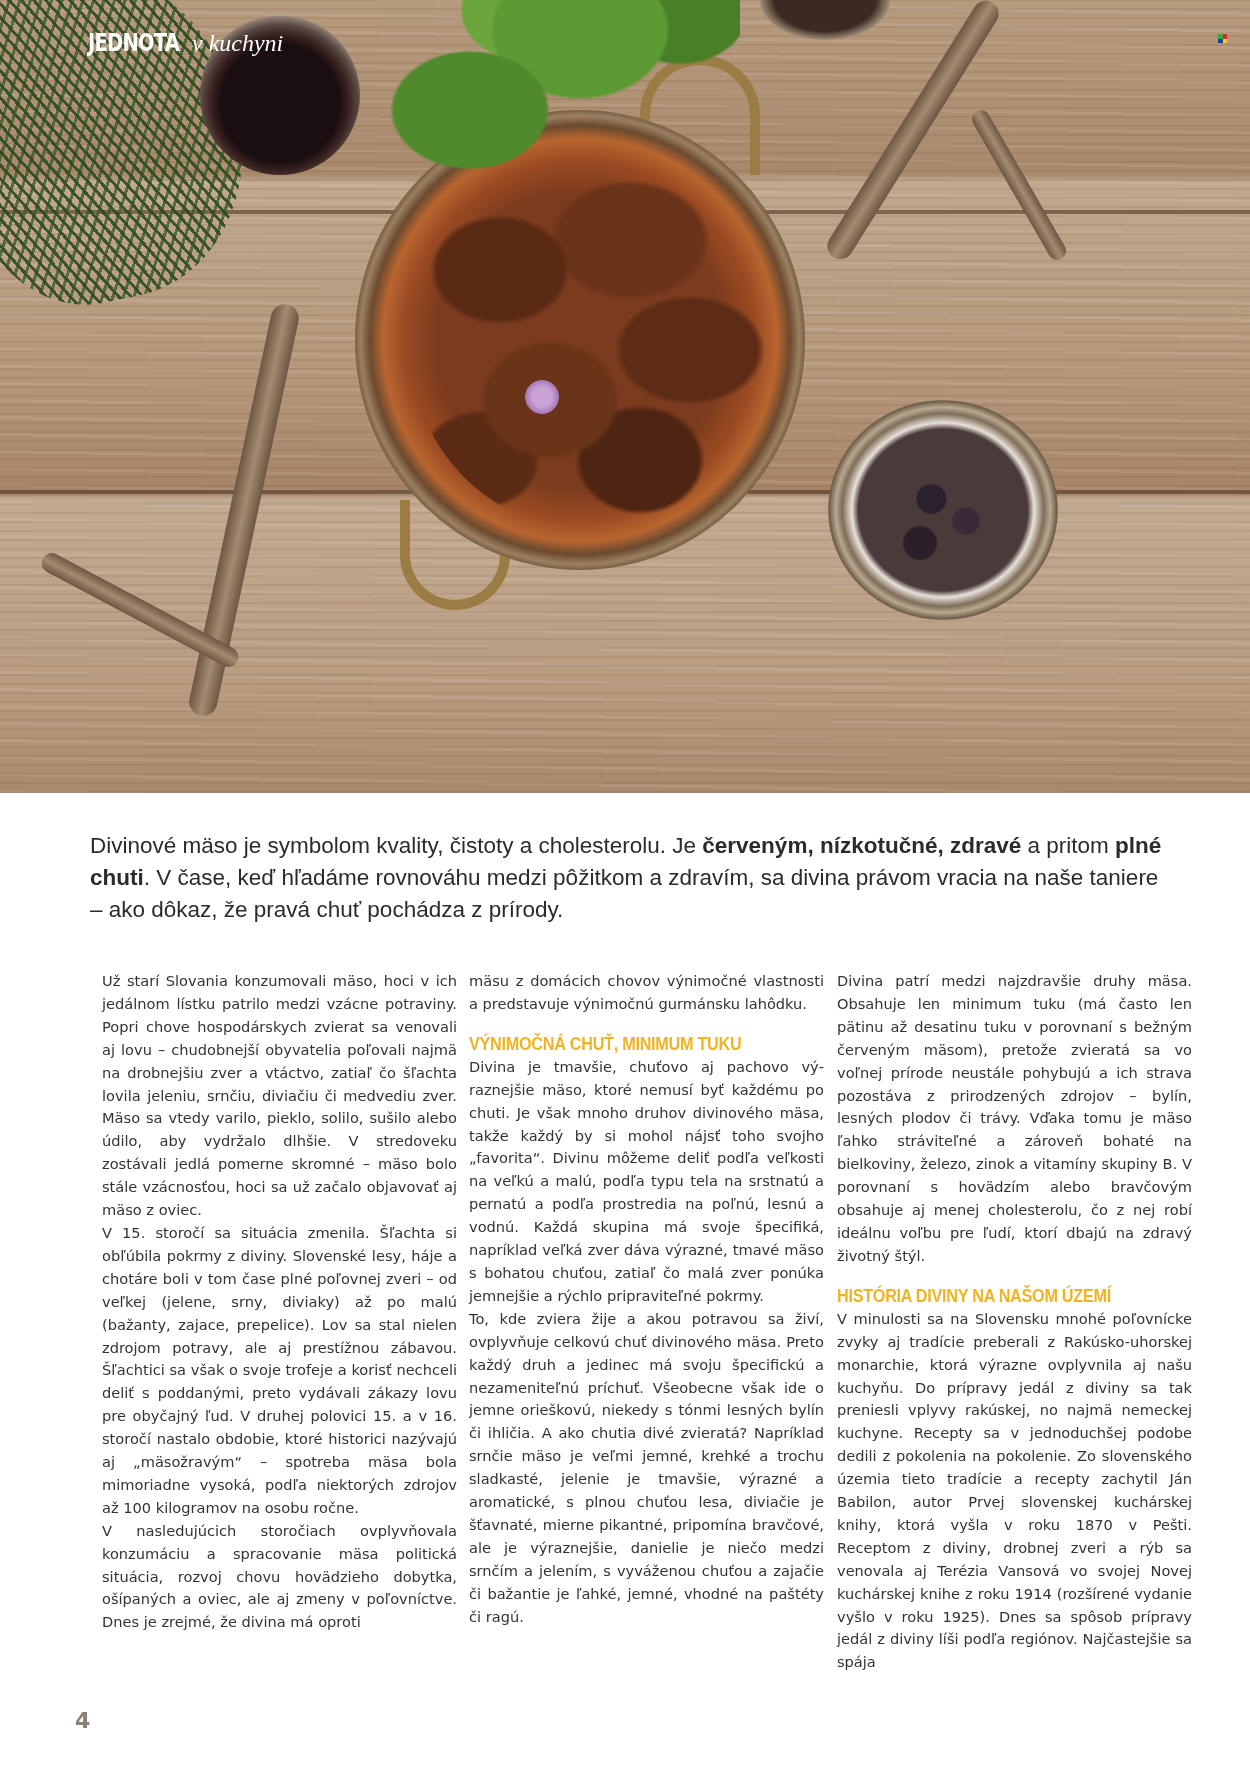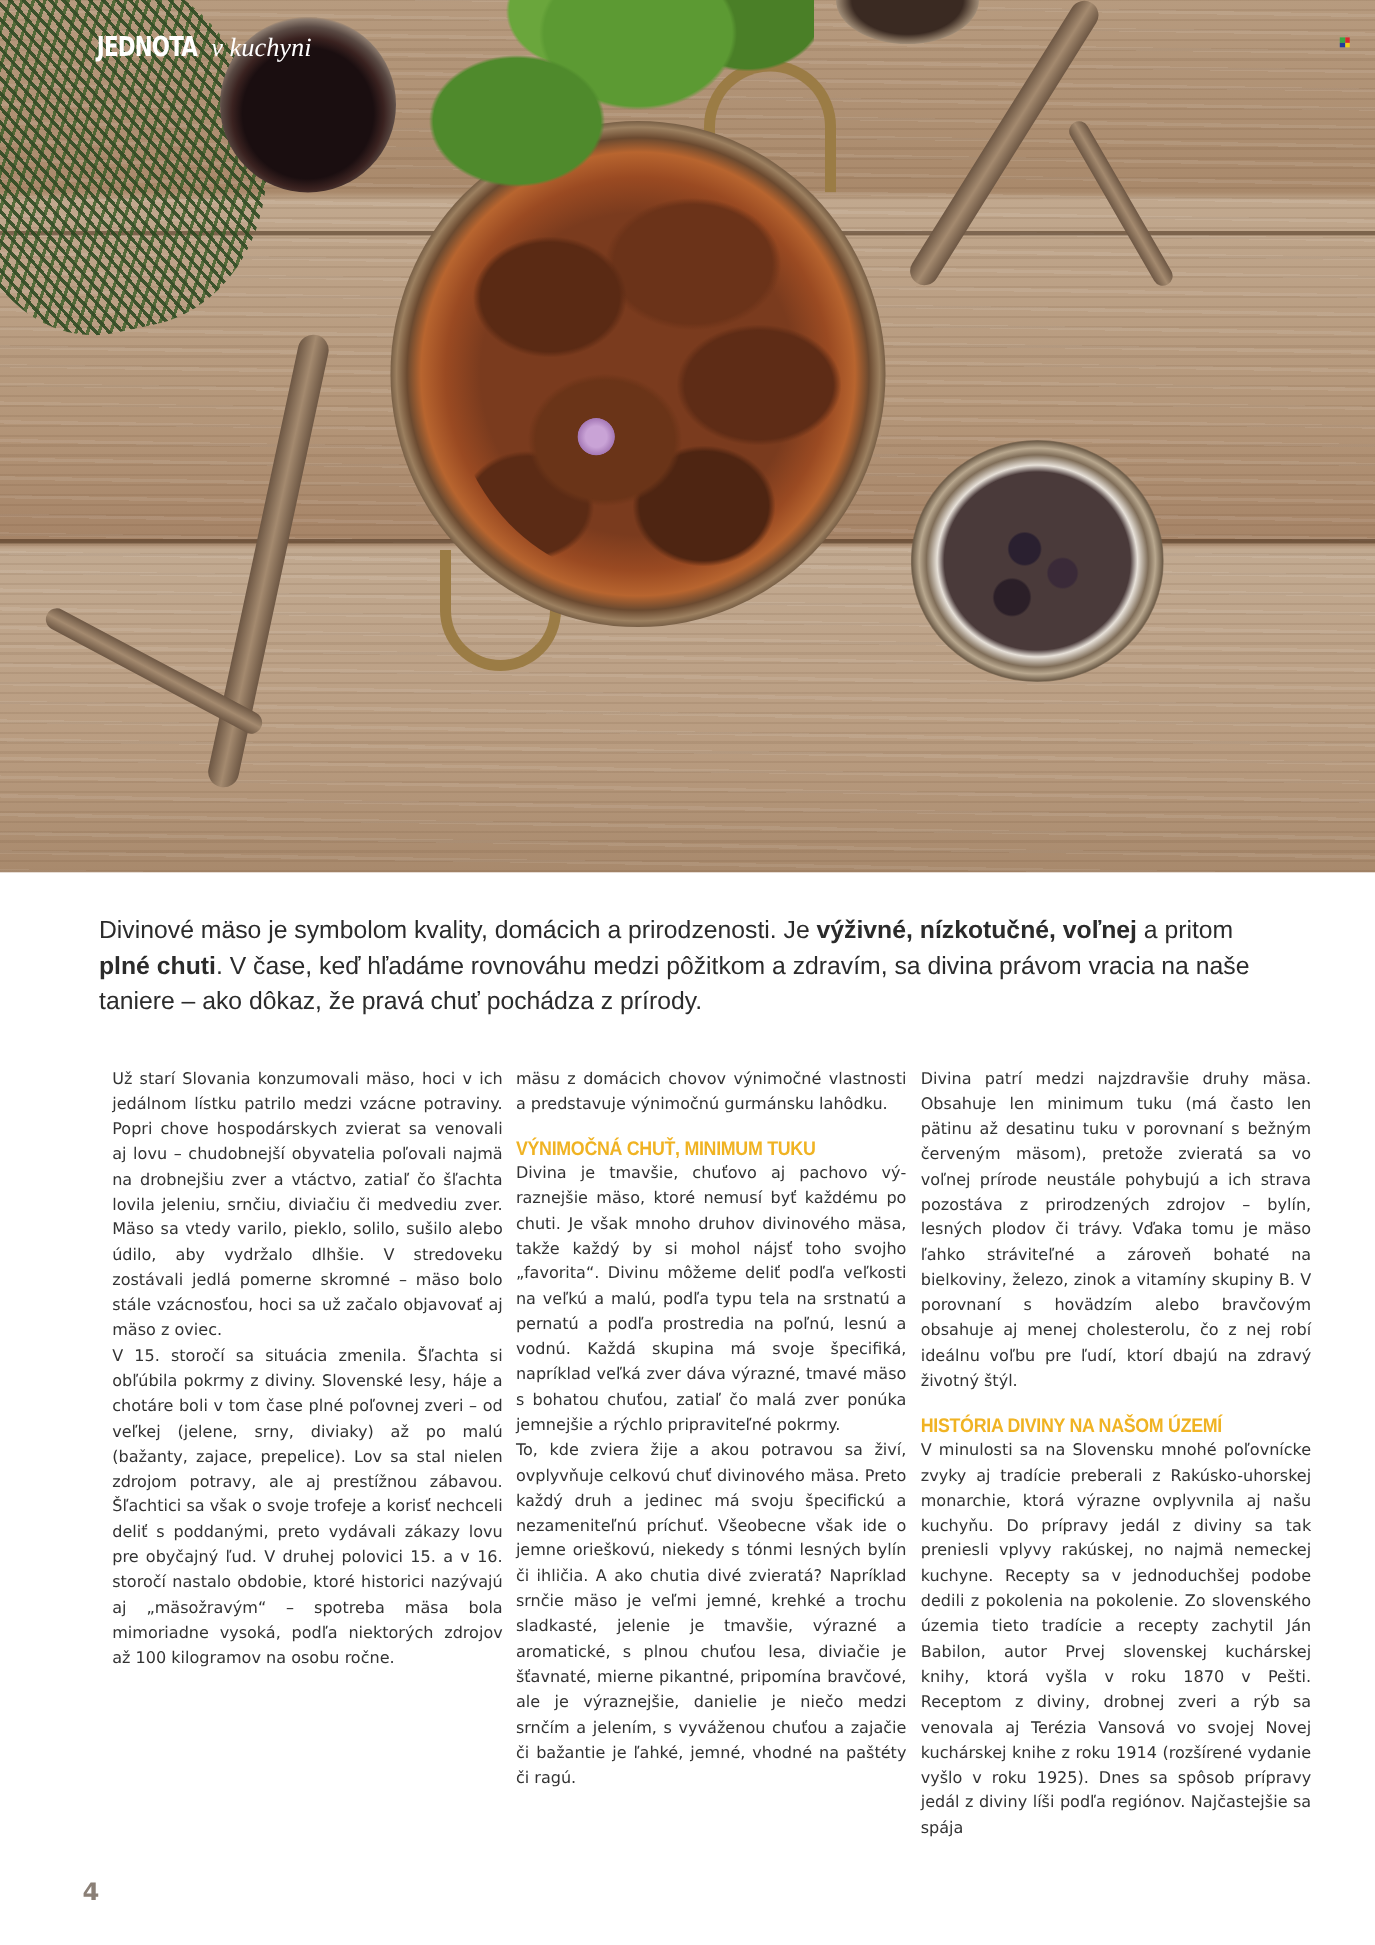--- a/index.html
+++ b/index.html
@@ -158,26 +158,27 @@
   <div class="corner-mark">
     <span style="background:#3aa845"></span>
       <span style="background:#d8262e"></span>
     <span style="background:#1f3c9c"></span>
       <span style="background:#f2d21b"></span>
   </div>
 
 </div>
 
 <p class="lead">
-  <span>Divinové mäso je symbolom kvality, domácich a prirodzenosti. Je </span><b>výživné, nízkotučné, voľnej</b><span> a pri­tom </span><b>plné chuti</b><span>. V čase, keď hľadáme rovnováhu medzi pôžitkom a zdravím, sa divina právom vracia na naše taniere – ako dôkaz, že pravá chuť pochádza z prírody.</span>
+  <span>Divinové mäso je symbolom kvality, čistoty a cholesterolu. Je </span><b>červeným, nízkotučné, zdravé</b><span> a pri­tom </span><b>plné chuti</b><span>. V čase, keď hľadáme rovnováhu medzi pôžitkom a zdravím, sa divina právom vracia na naše taniere – ako dôkaz, že pravá chuť pochádza z prírody.</span>
 </p>
 
 <div class="col col1">
   <p>Už starí Slovania konzumovali mäso, hoci v ich jedálnom lístku patrilo medzi vzácne potraviny. Popri chove hospodárskych zvie­rat sa venovali aj lovu – chudobnejší oby­vatelia poľovali najmä na drobnejšiu zver a vtáctvo, zatiaľ čo šľachta lovila jeleniu, srnčiu, diviačiu či medvediu zver. Mäso sa vtedy varilo, pieklo, solilo, sušilo alebo údilo, aby vydržalo dlhšie. V stredoveku zostávali jedlá pomerne skromné – mäso bolo stále vzácnosťou, hoci sa už začalo objavovať aj mäso z oviec.</p>
   <p>V 15. storočí sa situácia zmenila. Šľachta si obľúbila pokrmy z diviny. Slovenské lesy, háje a chotáre boli v tom čase plné poľovnej zveri – od veľkej (jelene, srny, diviaky) až po malú (bažanty, zajace, prepelice). Lov sa stal nielen zdrojom potravy, ale aj prestížnou zá­bavou. Šľachtici sa však o svoje trofeje a ko­risť nechceli deliť s poddanými, preto vydá­vali zákazy lovu pre obyčajný ľud. V druhej polovici 15. a v 16. storočí nastalo obdobie, ktoré historici nazývajú aj „mäsožravým“ – spotreba mäsa bola mimoriadne vysoká, podľa niektorých zdrojov až 100 kilogramov na osobu ročne.</p>
+  <p>V nasledujúcich storočiach ovplyvňovala konzumáciu a spracovanie mäsa politická situácia, rozvoj chovu hovädzieho dobytka, ošípaných a oviec, ale aj zmeny v poľov­níctve. Dnes je zrejmé, že divina má oproti</p>
 </div>
 
 <div class="col col2">
   <p>mäsu z domácich chovov výnimočné vlast­nosti a predstavuje výnimočnú gurmánsku lahôdku.</p>
   <h2>VÝNIMOČNÁ CHUŤ, MINIMUM TUKU</h2>
   <p>Divina je tmavšie, chuťovo aj pachovo vý­raznejšie mäso, ktoré nemusí byť každému po chuti. Je však mnoho druhov divinového mäsa, takže každý by si mohol nájsť toho svojho „favorita“. Divinu môžeme deliť pod­ľa veľkosti na veľkú a malú, podľa typu tela na srstnatú a pernatú a podľa prostredia na poľnú, lesnú a vodnú. Každá skupina má svoje špecifiká, napríklad veľká zver dáva výrazné, tmavé mäso s bohatou chuťou, za­tiaľ čo malá zver ponúka jemnejšie a rýchlo pripraviteľné pokrmy.</p>
   <p>To, kde zviera žije a akou potravou sa živí, ovplyvňuje celkovú chuť divinového mäsa. Preto každý druh a jedinec má svoju špeci­fickú a nezameniteľnú príchuť. Všeobecne však ide o jemne orieškovú, niekedy s tón­mi lesných bylín či ihličia. A ako chutia divé zvieratá? Napríklad srnčie mäso je veľmi jemné, krehké a trochu sladkasté, jelenie je tmavšie, výrazné a aromatické, s plnou chuťou lesa, diviačie je šťavnaté, mierne pi­kantné, pripomína bravčové, ale je výraznej­šie, danielie je niečo medzi srnčím a jelením, s vyváženou chuťou a zajačie či bažantie je ľahké, jemné, vhodné na paštéty či ragú.</p>
 </div>
 
 <div class="col col3">

